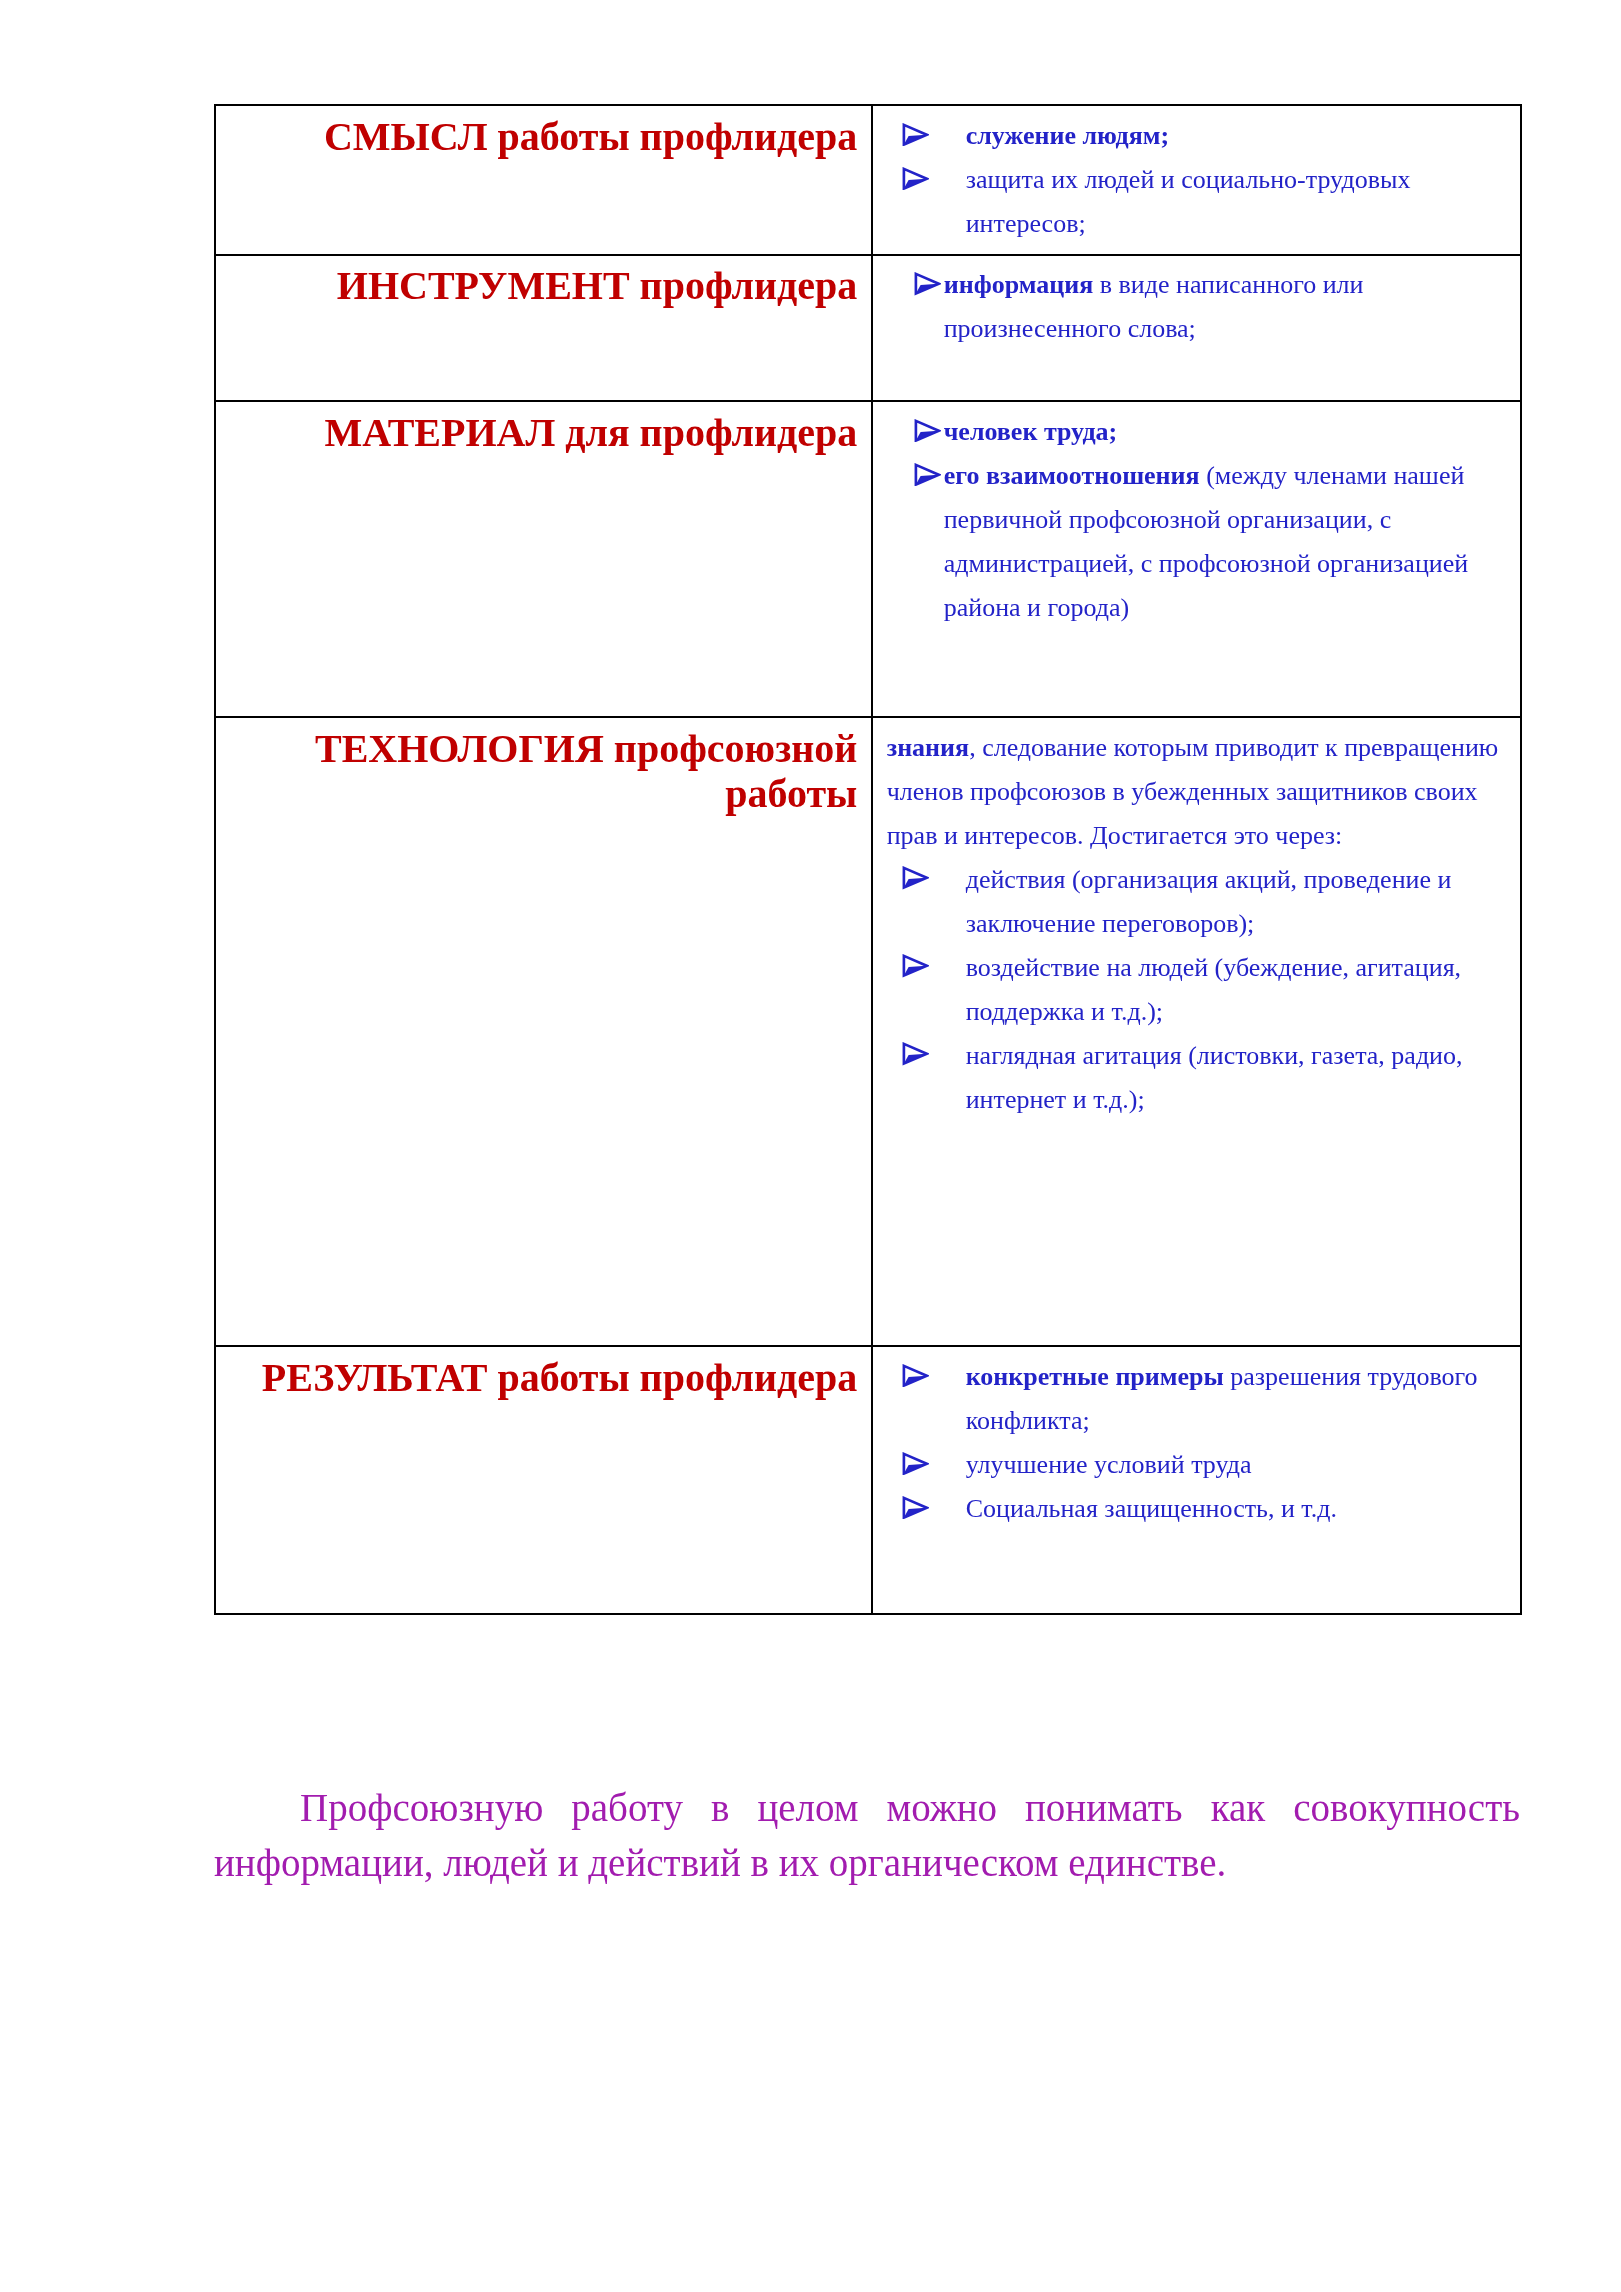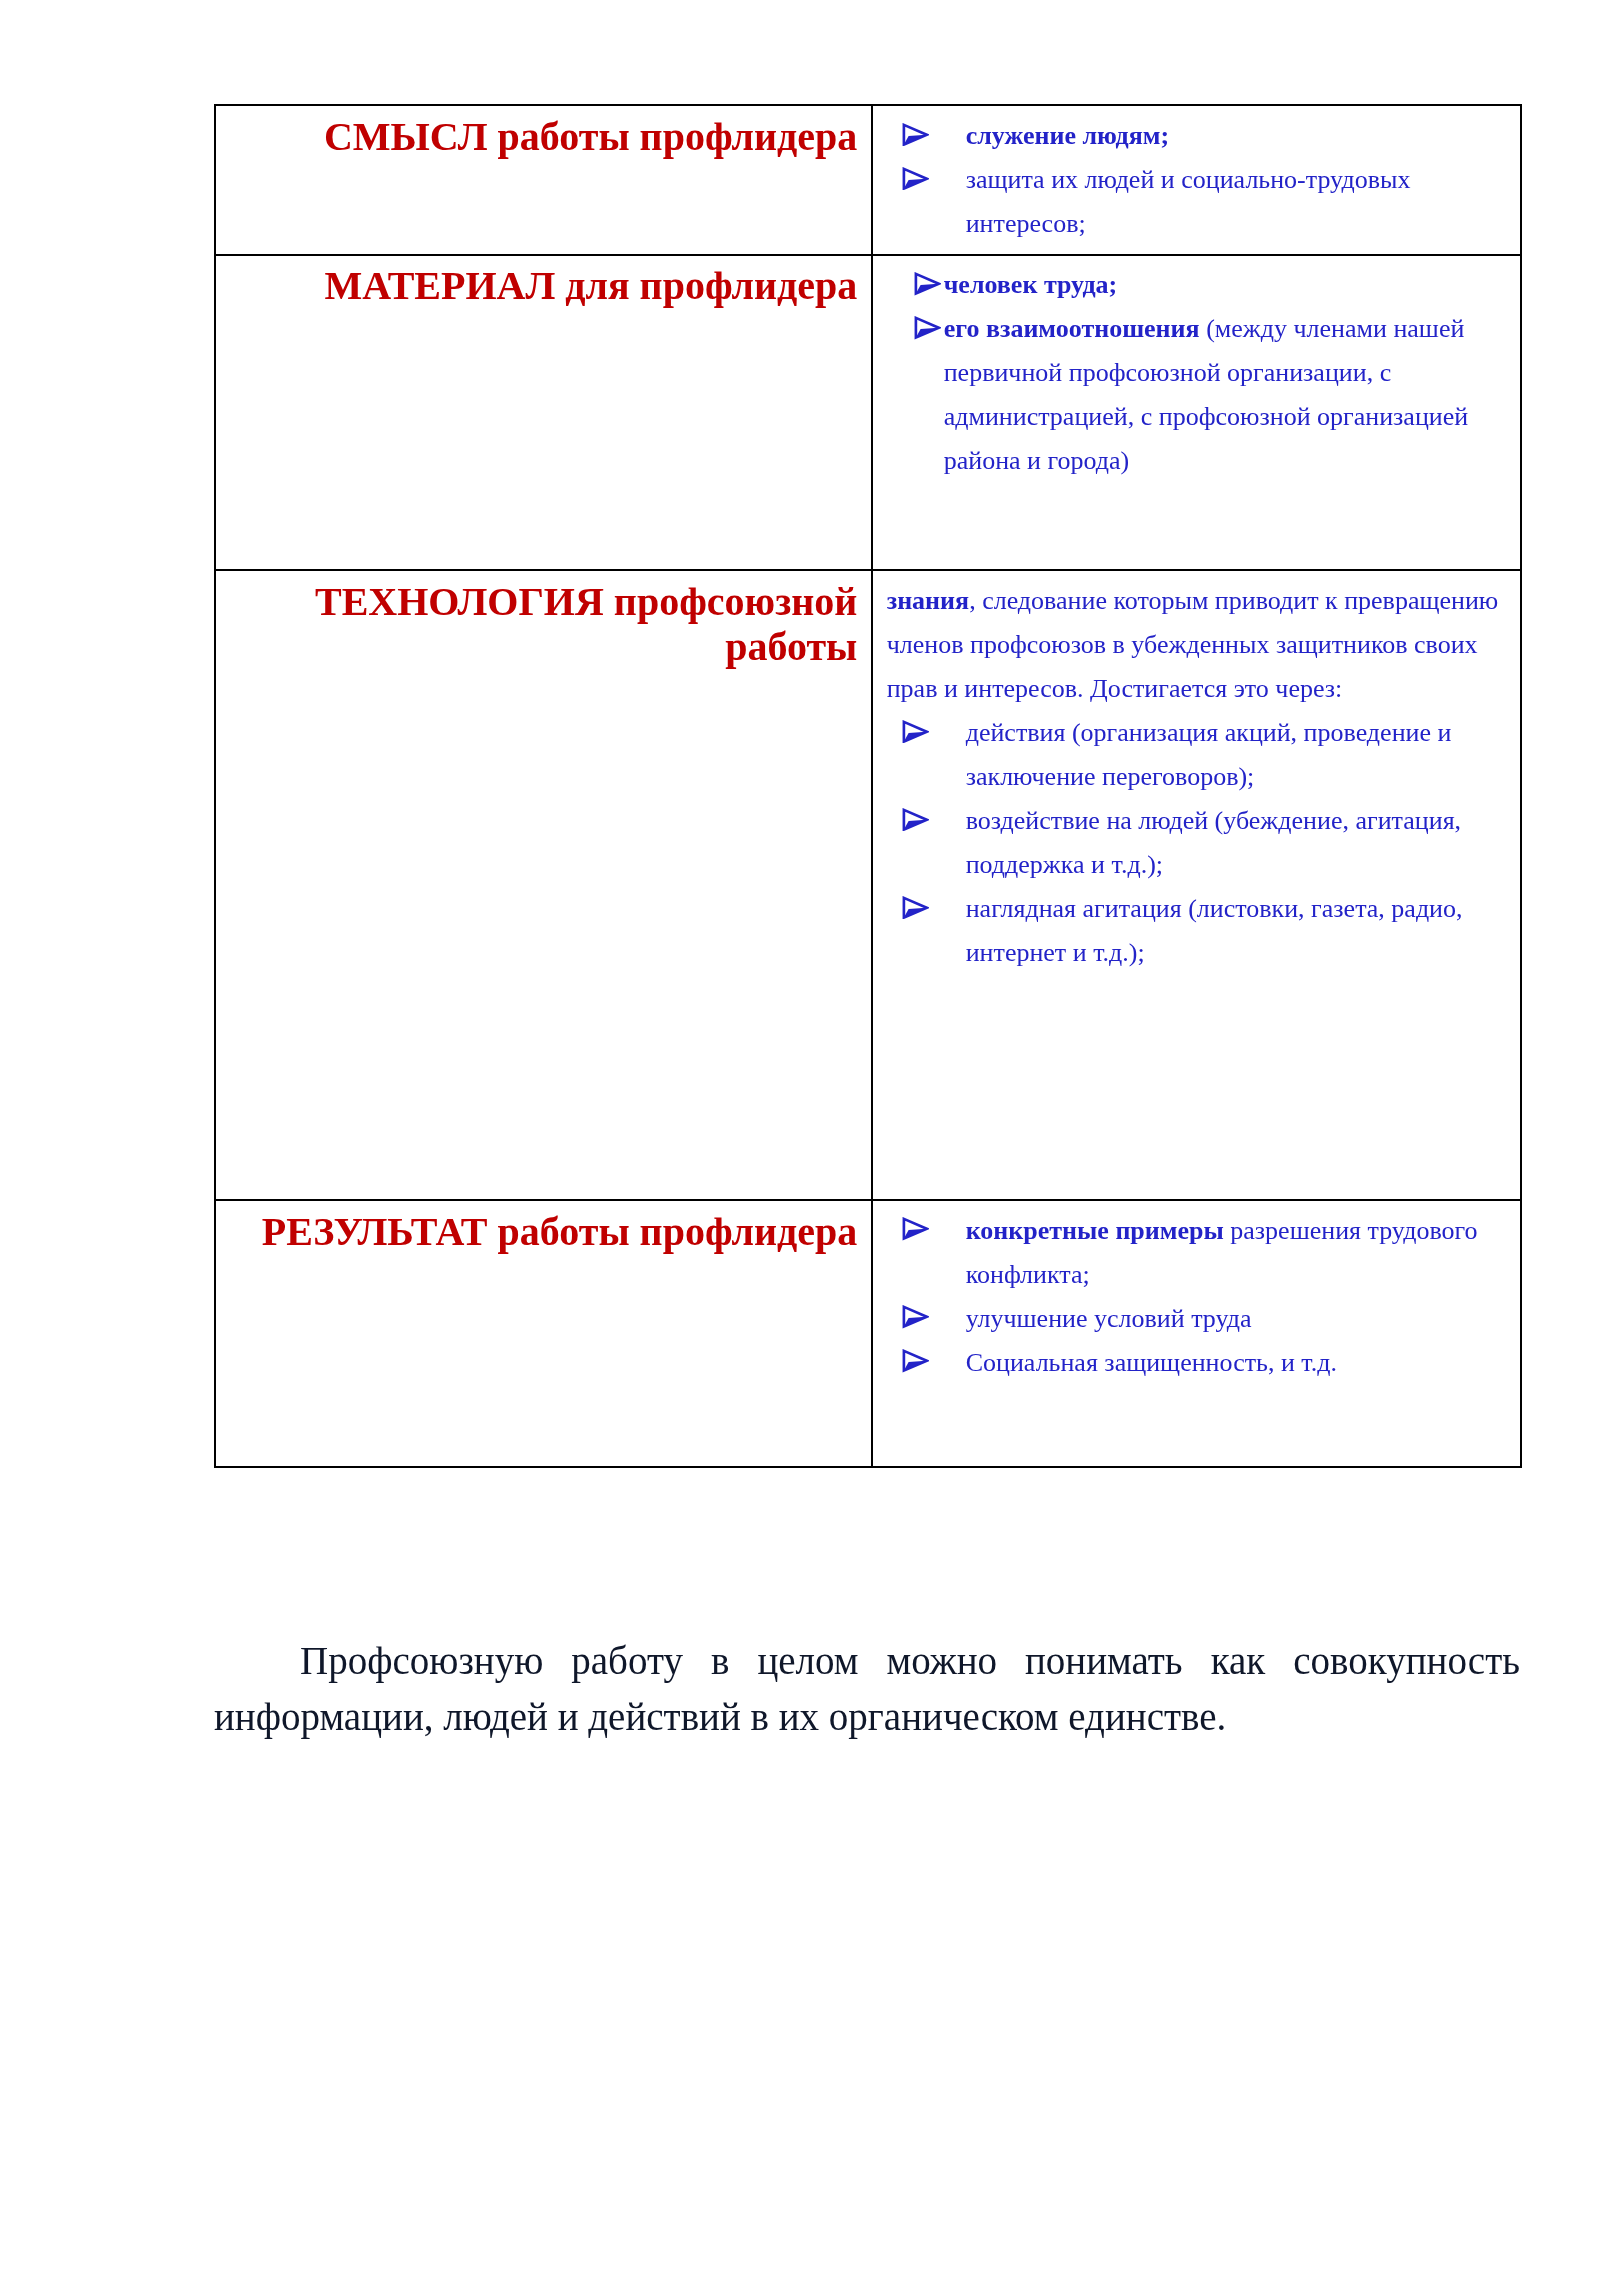--- a/index.html
+++ b/index.html
@@ -62,21 +62,21 @@
   ul.deep li { padding-left:79px; }
   ul.deep .bullet { position:absolute; left:15.7px; top:8.8px; }
   ul.shallow li { padding-left:57px; }
   ul.shallow .bullet { position:absolute; left:27.4px; top:8.8px; }
   .b { font-weight:bold; }
   p.intro { margin:0; }
   p.closing {
     margin:165px 0 0 0;
     font-size:39px;
     line-height:1.42;
-    color:#0f172a;
+    color:#a21caf;
     text-align:justify;
     text-indent:86px;
   }
   .bullet svg { display:block; }
 </style>
 </head>
 <body>
 
 <div class="page">
   <div class="content">
@@ -110,20 +110,38 @@
                       <path d="M1 0.8 L13 6 L1 11.2 Z" fill="#ffffff" stroke="#2323C8" stroke-width="1.4"></path>
                       <path d="M1 11.2 L13 6 L3.5 6.6 Z" fill="#2323C8"></path>
                     </svg>
                   </span>
               <span class="b"></span><span> защита их людей и социально-трудовых интересов;</span>
             </li>
           </ul>
         </td>
       </tr>
 
+      <tr class="r2">
+        <td class="label-cell">
+          <span class="b">ИНСТРУМЕНТ</span><span> профлидера</span>
+        </td>
+        <td class="content-cell">
+          <ul class="bullets shallow">
+            <li>
+              <span class="bullet">
+                    <svg width="26.5" height="23.5" viewBox="0 0 14 12">
+                      <path d="M1 0.8 L13 6 L1 11.2 Z" fill="#ffffff" stroke="#2323C8" stroke-width="1.4"></path>
+                      <path d="M1 11.2 L13 6 L3.5 6.6 Z" fill="#2323C8"></path>
+                    </svg>
+                  </span>
+              <span class="b">информация</span><span> в виде написанного или произнесенного слова;</span>
+            </li>
+          </ul>
+        </td>
+      </tr>
 
       <tr class="r3">
         <td class="label-cell">
           <span class="b">МАТЕРИАЛ</span><span> для профлидера</span>
         </td>
         <td class="content-cell">
           <ul class="bullets shallow">
             <li>
               <span class="bullet">
                     <svg width="26.5" height="23.5" viewBox="0 0 14 12">

